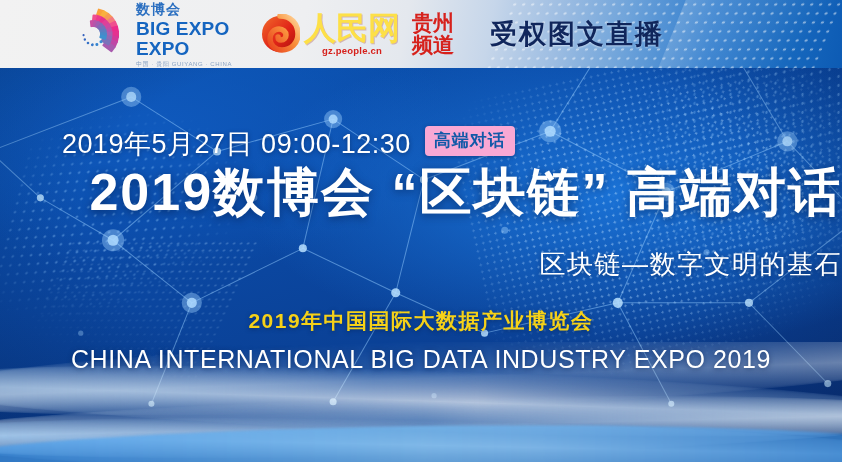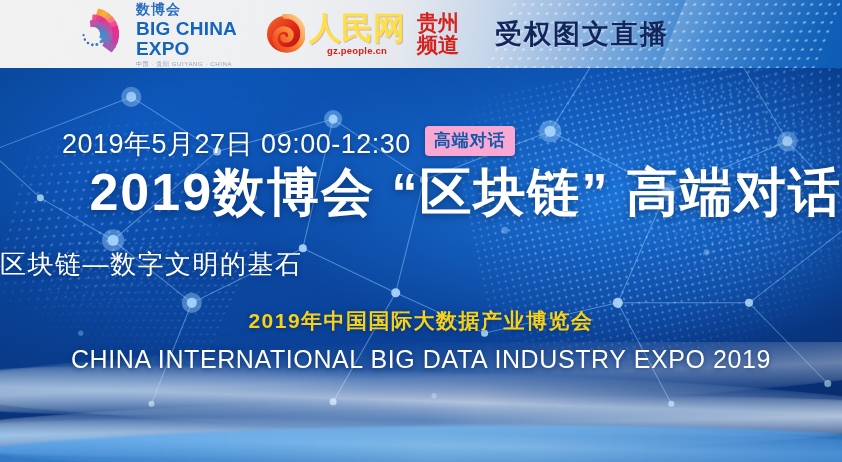--- a/index.html
+++ b/index.html
@@ -142,21 +142,21 @@
     position:absolute;left:0;right:0;top:90px;
     text-align:right;
     font-size:52px;font-weight:700;color:#ffffff;
     letter-spacing:2px;
     text-shadow:0 2px 8px rgba(0,25,70,.55);
     white-space:nowrap;
   }
 
   .subhead{
     position:absolute;left:0;right:0;top:179px;
-    text-align:left;
+    text-align:right;
     font-size:26px;font-weight:400;color:#ffffff;
     letter-spacing:1.5px;
     text-shadow:0 1px 5px rgba(0,25,70,.5);
     white-space:nowrap;
   }
 
   .expo-cn-line{
     position:absolute;left:0;right:0;top:239px;
     text-align:center;
     font-size:21px;font-weight:700;color:#f5d118;
@@ -338,21 +338,21 @@
                 <circle cx="-2.5" cy="10.5" r="1.4" fill="#3579cb"></circle>
                 <circle cx="-6.5" cy="8" r="1.3" fill="#3570c6"></circle>
                 <circle cx="-9" cy="4" r="1.2" fill="#3568c2"></circle>
                 <circle cx="-9.5" cy="-0.5" r="1.1" fill="#3562be"></circle>
               </g>
             </g>
           </svg>
         </div>
         <div class="expo-words">
           <div class="expo-cn">数博会</div>
-          <div class="expo-en1">BIG CHINA</div>
+          <div class="expo-en1">BIG EXPO</div>
           <div class="expo-en2">EXPO</div>
           <div class="expo-sub">中国 · 贵阳  GUIYANG · CHINA</div>
         </div>
       </div>
 
       <div class="pd-logo">
         <div class="pd-swirl">
           <svg width="40" height="40" viewBox="0 0 40 40">
             <defs>
               <linearGradient id="pdg1" x1="0" y1="0" x2="1" y2="1">

